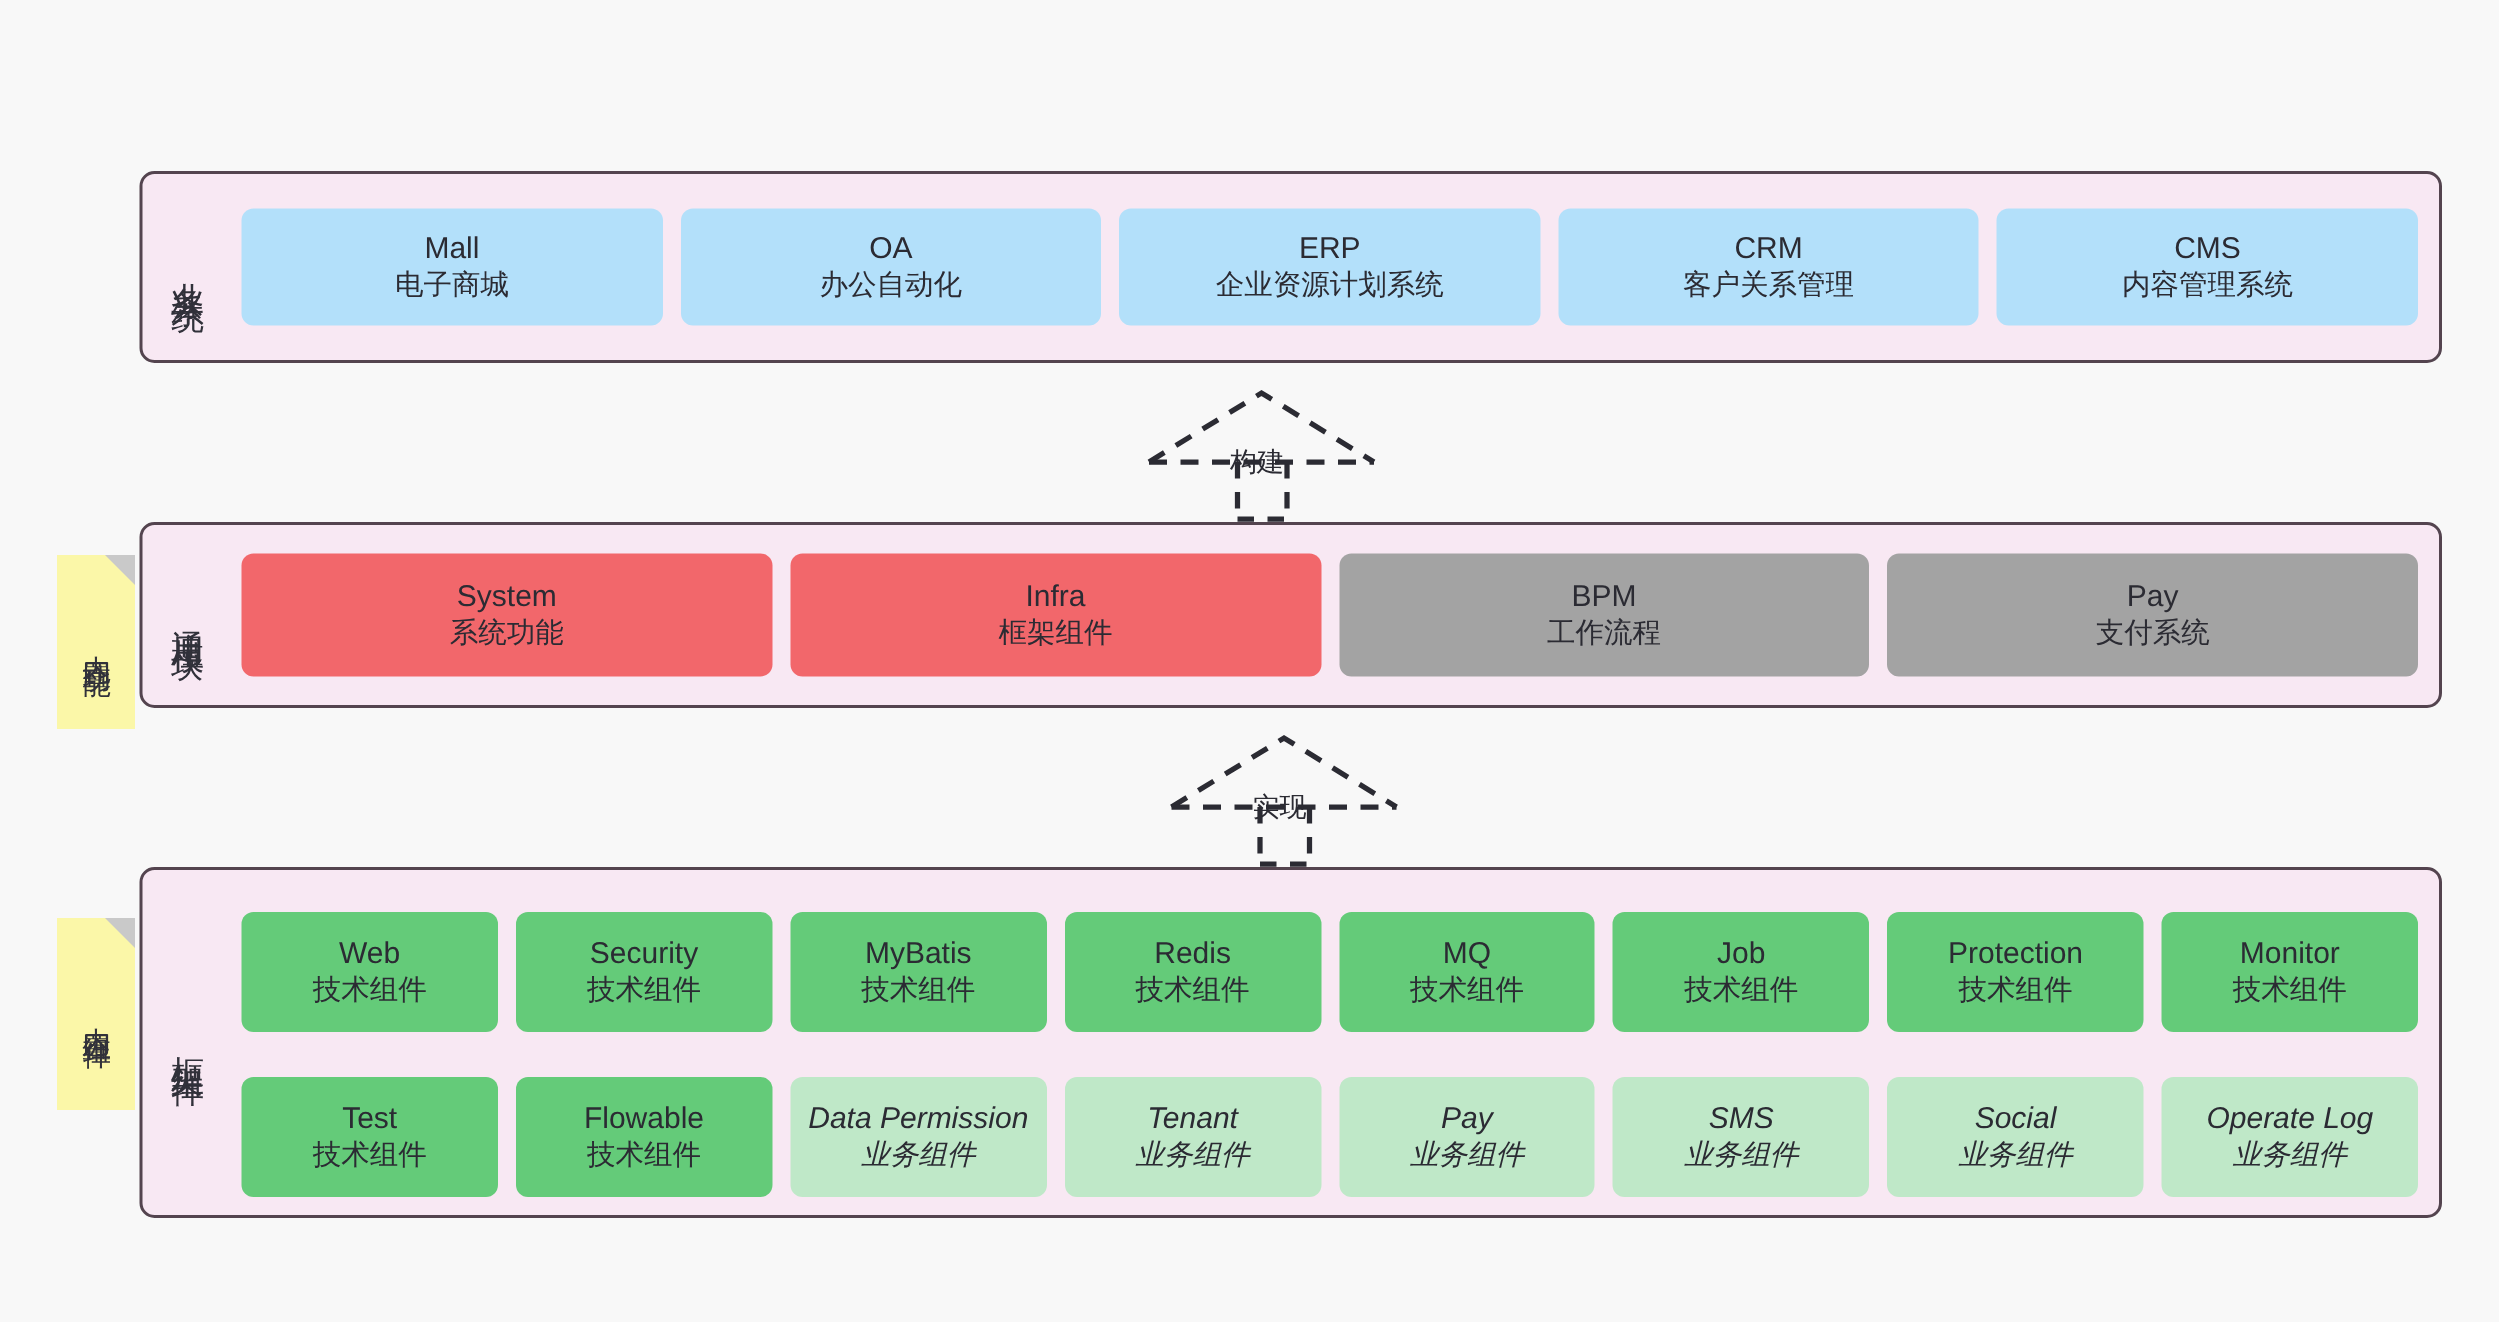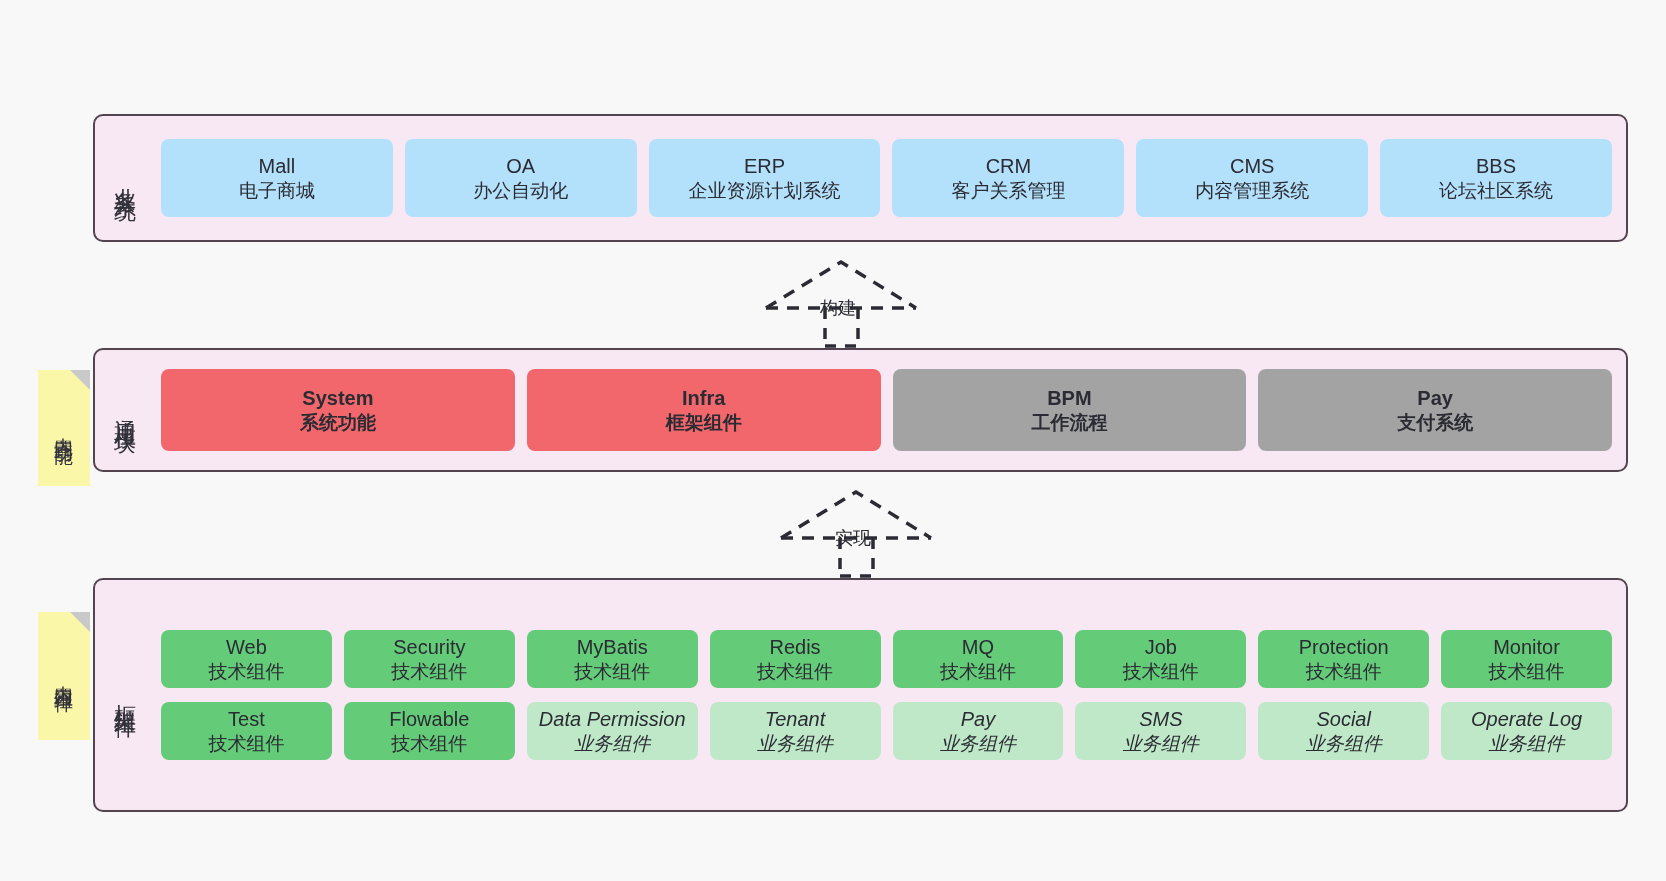--- a/index.html
+++ b/index.html
@@ -69,22 +69,22 @@
     justify-content: center;
     text-align: center;
     color: #2b2b33;
     line-height: 1.22;
     padding: 4px 6px;
   }
   .card .en { font-size: 20px; }
   .card .cn { font-size: 19px; }
 
   .h-biz  { height: 78px; }
-  .h-mod  { height: 82px; font-weight: bold; }
-  .h-comp { height: 58px; }
+  .h-mod  { height: 82px; }
+  .h-comp { height: 80px; margin-top: 16px; }
 
   .c-blue       { background: #b3e0fa; }
   .c-red        { background: #f2676b; }
   .c-pink       { background: #a3a3a3; }
   .c-green      { background: #64cb79; }
   .c-lightgreen { background: #bfe8c8; font-style: italic; }
 
   
   .sticky {
     position: absolute;
@@ -147,24 +147,20 @@
           <span class="en">ERP</span>
           <span class="cn">企业资源计划系统</span>
         </div>
         <div class="card c-blue h-biz">
           <span class="en">CRM</span>
           <span class="cn">客户关系管理</span>
         </div>
         <div class="card c-blue h-biz">
           <span class="en">CMS</span>
           <span class="cn">内容管理系统</span>
-        </div>
-        <div class="card c-blue h-biz">
-          <span class="en">BBS</span>
-          <span class="cn">论坛社区系统</span>
         </div>
       </div>
     </div>
   </div>
 
   <div class="arrow" style="left:760px; top:258px; width:160px; height:90px;">
     <svg width="160" height="90" viewBox="0 0 160 90">
       <path d="M 65 50 L 65 90" fill="none" stroke="#2b2b33" stroke-width="3.5" stroke-dasharray="11 9"></path>
       <path d="M 98 50 L 98 90" fill="none" stroke="#2b2b33" stroke-width="3.5" stroke-dasharray="11 9"></path>
       <path d="M 65 88 L 98 88" fill="none" stroke="#2b2b33" stroke-width="3.5" stroke-dasharray="11 9"></path>

